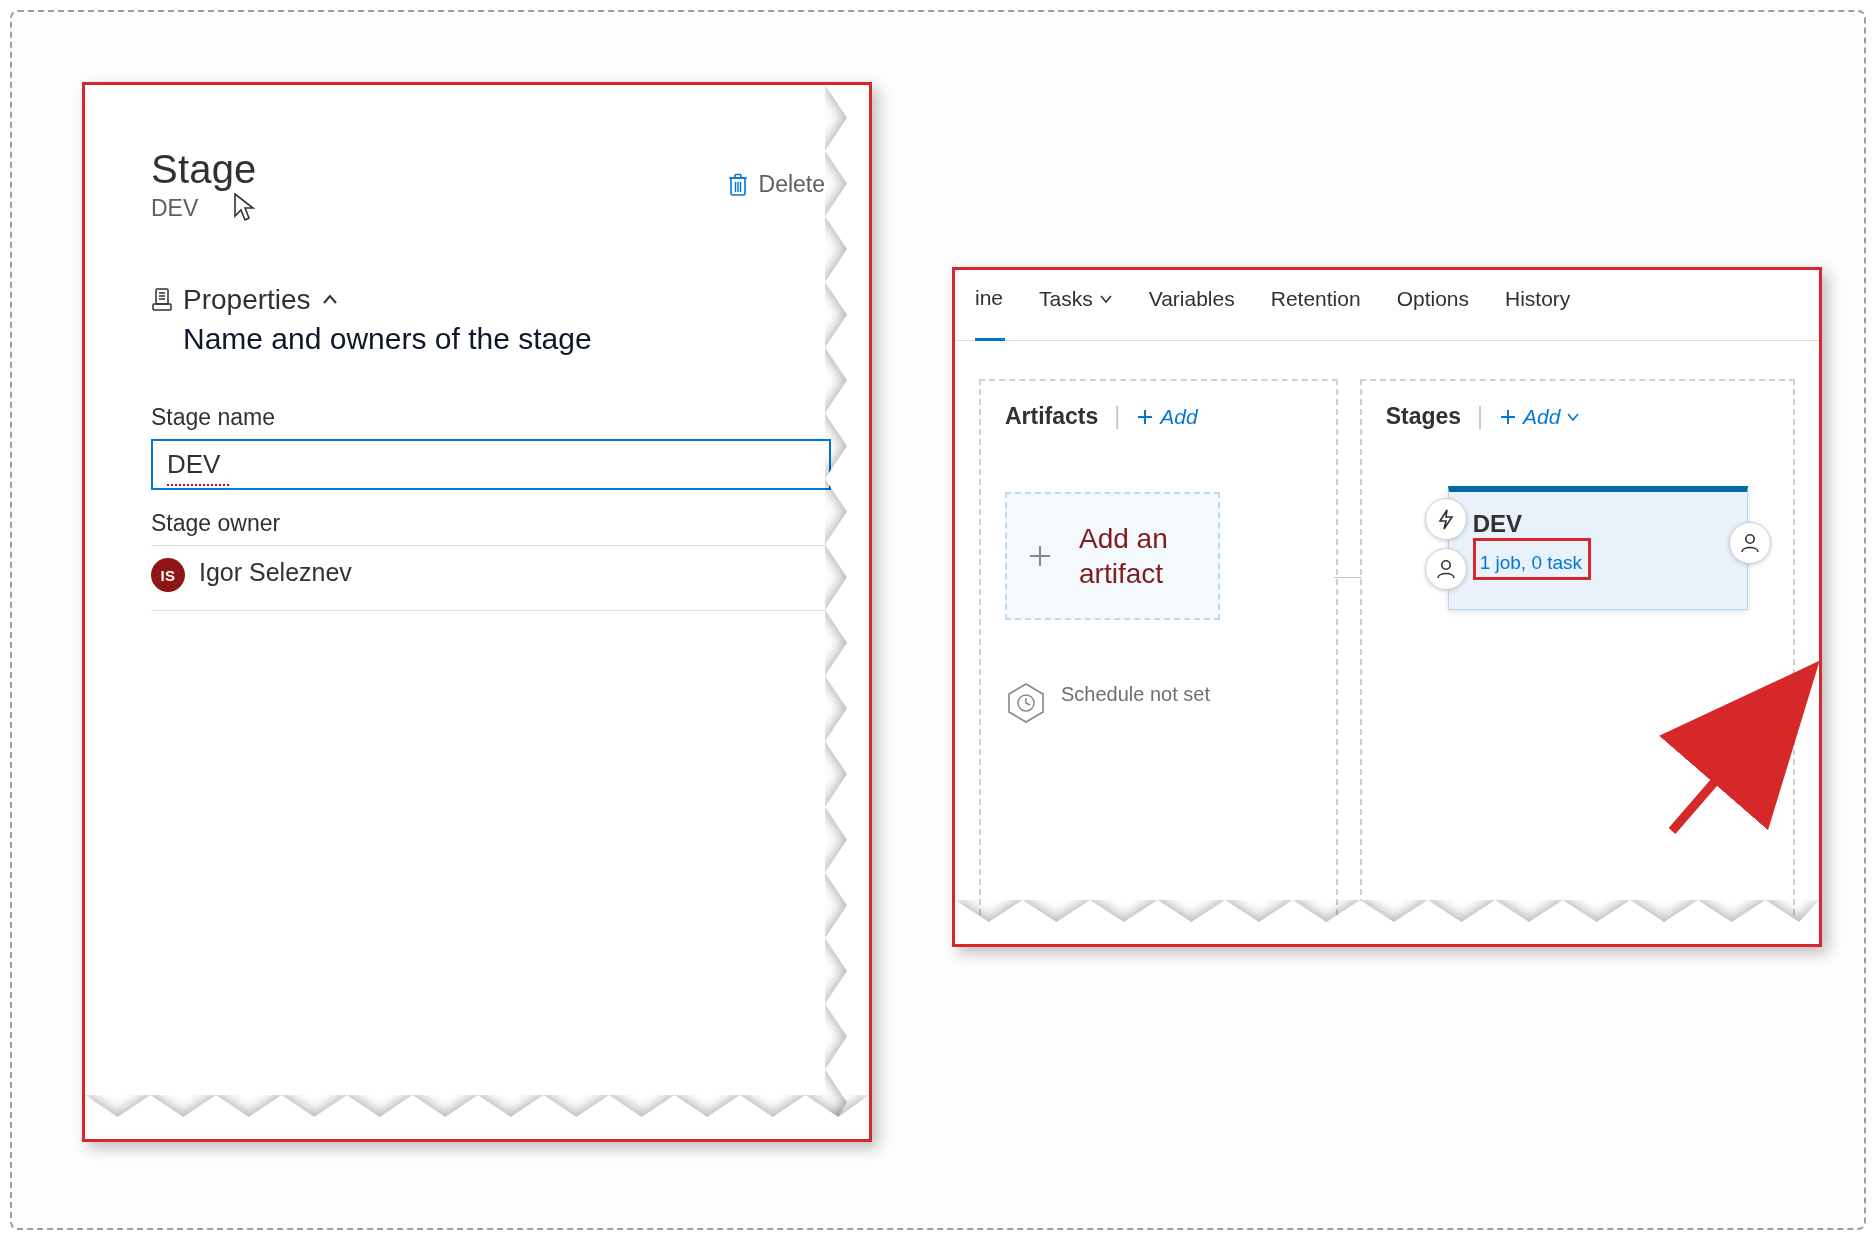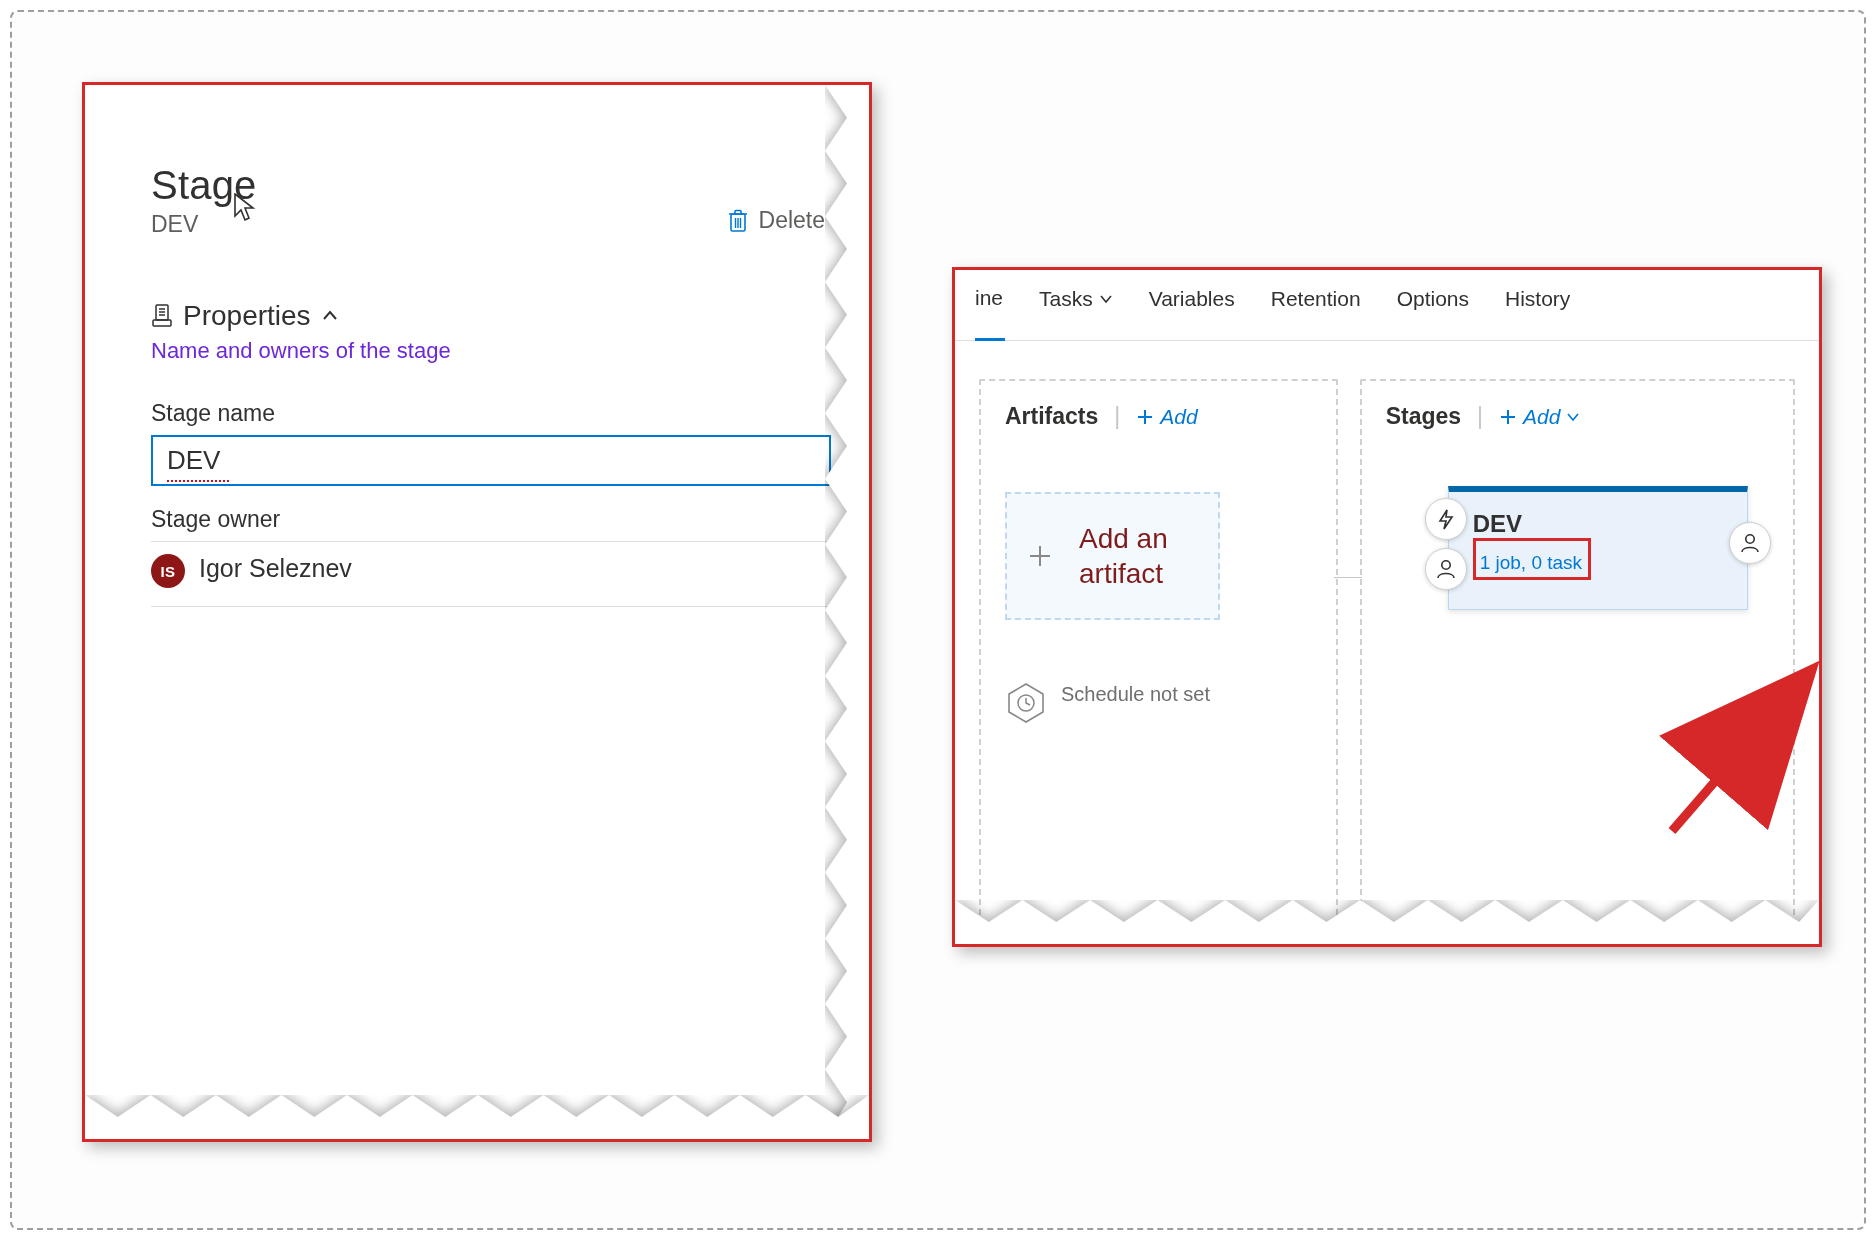--- a/index.html
+++ b/index.html
@@ -41,23 +41,23 @@
 
   .cursor {
     position: absolute;
     left: 148px; top: 108px;
     width: 24px; height: 30px;
     pointer-events: none;
   }
 
   .stage-title-row {
     display: flex;
-    align-items: flex-end;
+    align-items: center;
     justify-content: space-between;
-    margin-top: 20px;
+    margin-top: 4px;
   }
   .stage-title {
     font-size: 40px;
     font-weight: 400;
     letter-spacing: .2px;
     line-height: 1.1;
     color: #323130;
   }
   .stage-subtitle {
     font-size: 23px;
@@ -83,29 +83,30 @@
     gap: 10px;
     margin-top: 62px;
     font-size: 28px;
     font-weight: 400;
     cursor: pointer;
     user-select: none;
   }
   .props-head svg.srv { width: 22px; height: 24px; }
   .props-head .chev svg { width: 18px; height: 18px; }
   .props-sub {
-    font-size: 22px;
-    color: #6d28d9;
+    font-size: 30px;
+    color: #0f172a;
     margin-top: 6px;
+    margin-left: 32px;
   }
 
   .field-label {
     font-size: 23px;
     color: #323130;
-    margin-top: 36px;
+    margin-top: 48px;
   }
   .field-label.tight { margin-top: 24px; }
 
   .stage-name-input {
     width: 100%;
     font-size: 26px;
     padding: 8px 14px;
     border: 2px solid #0078d4;
     outline: none;
     margin-top: 8px;

